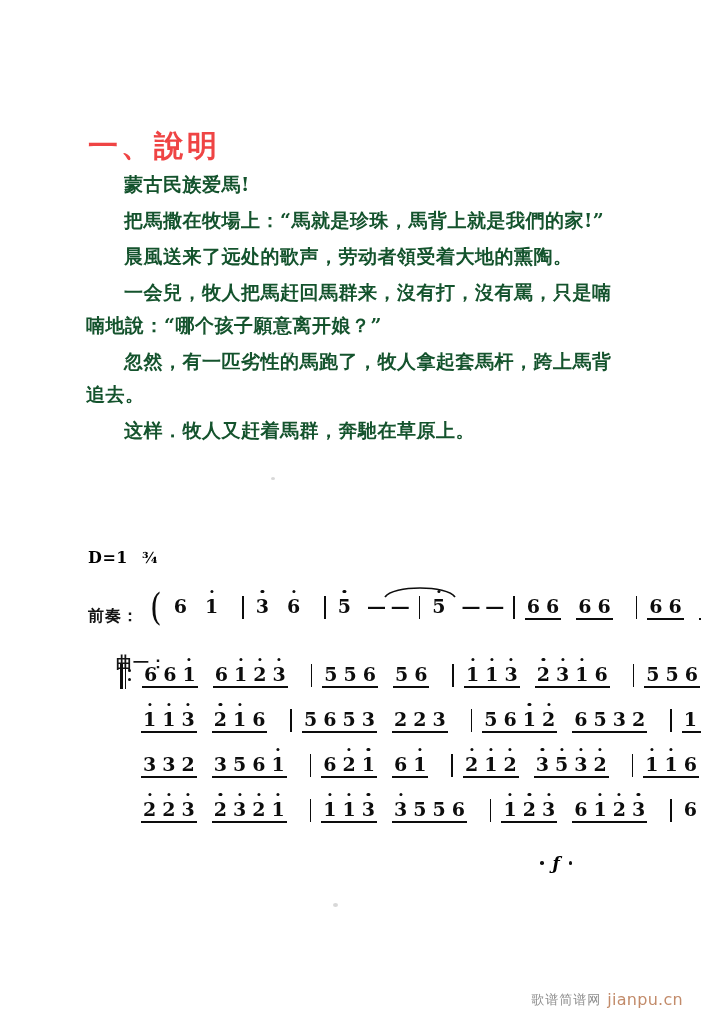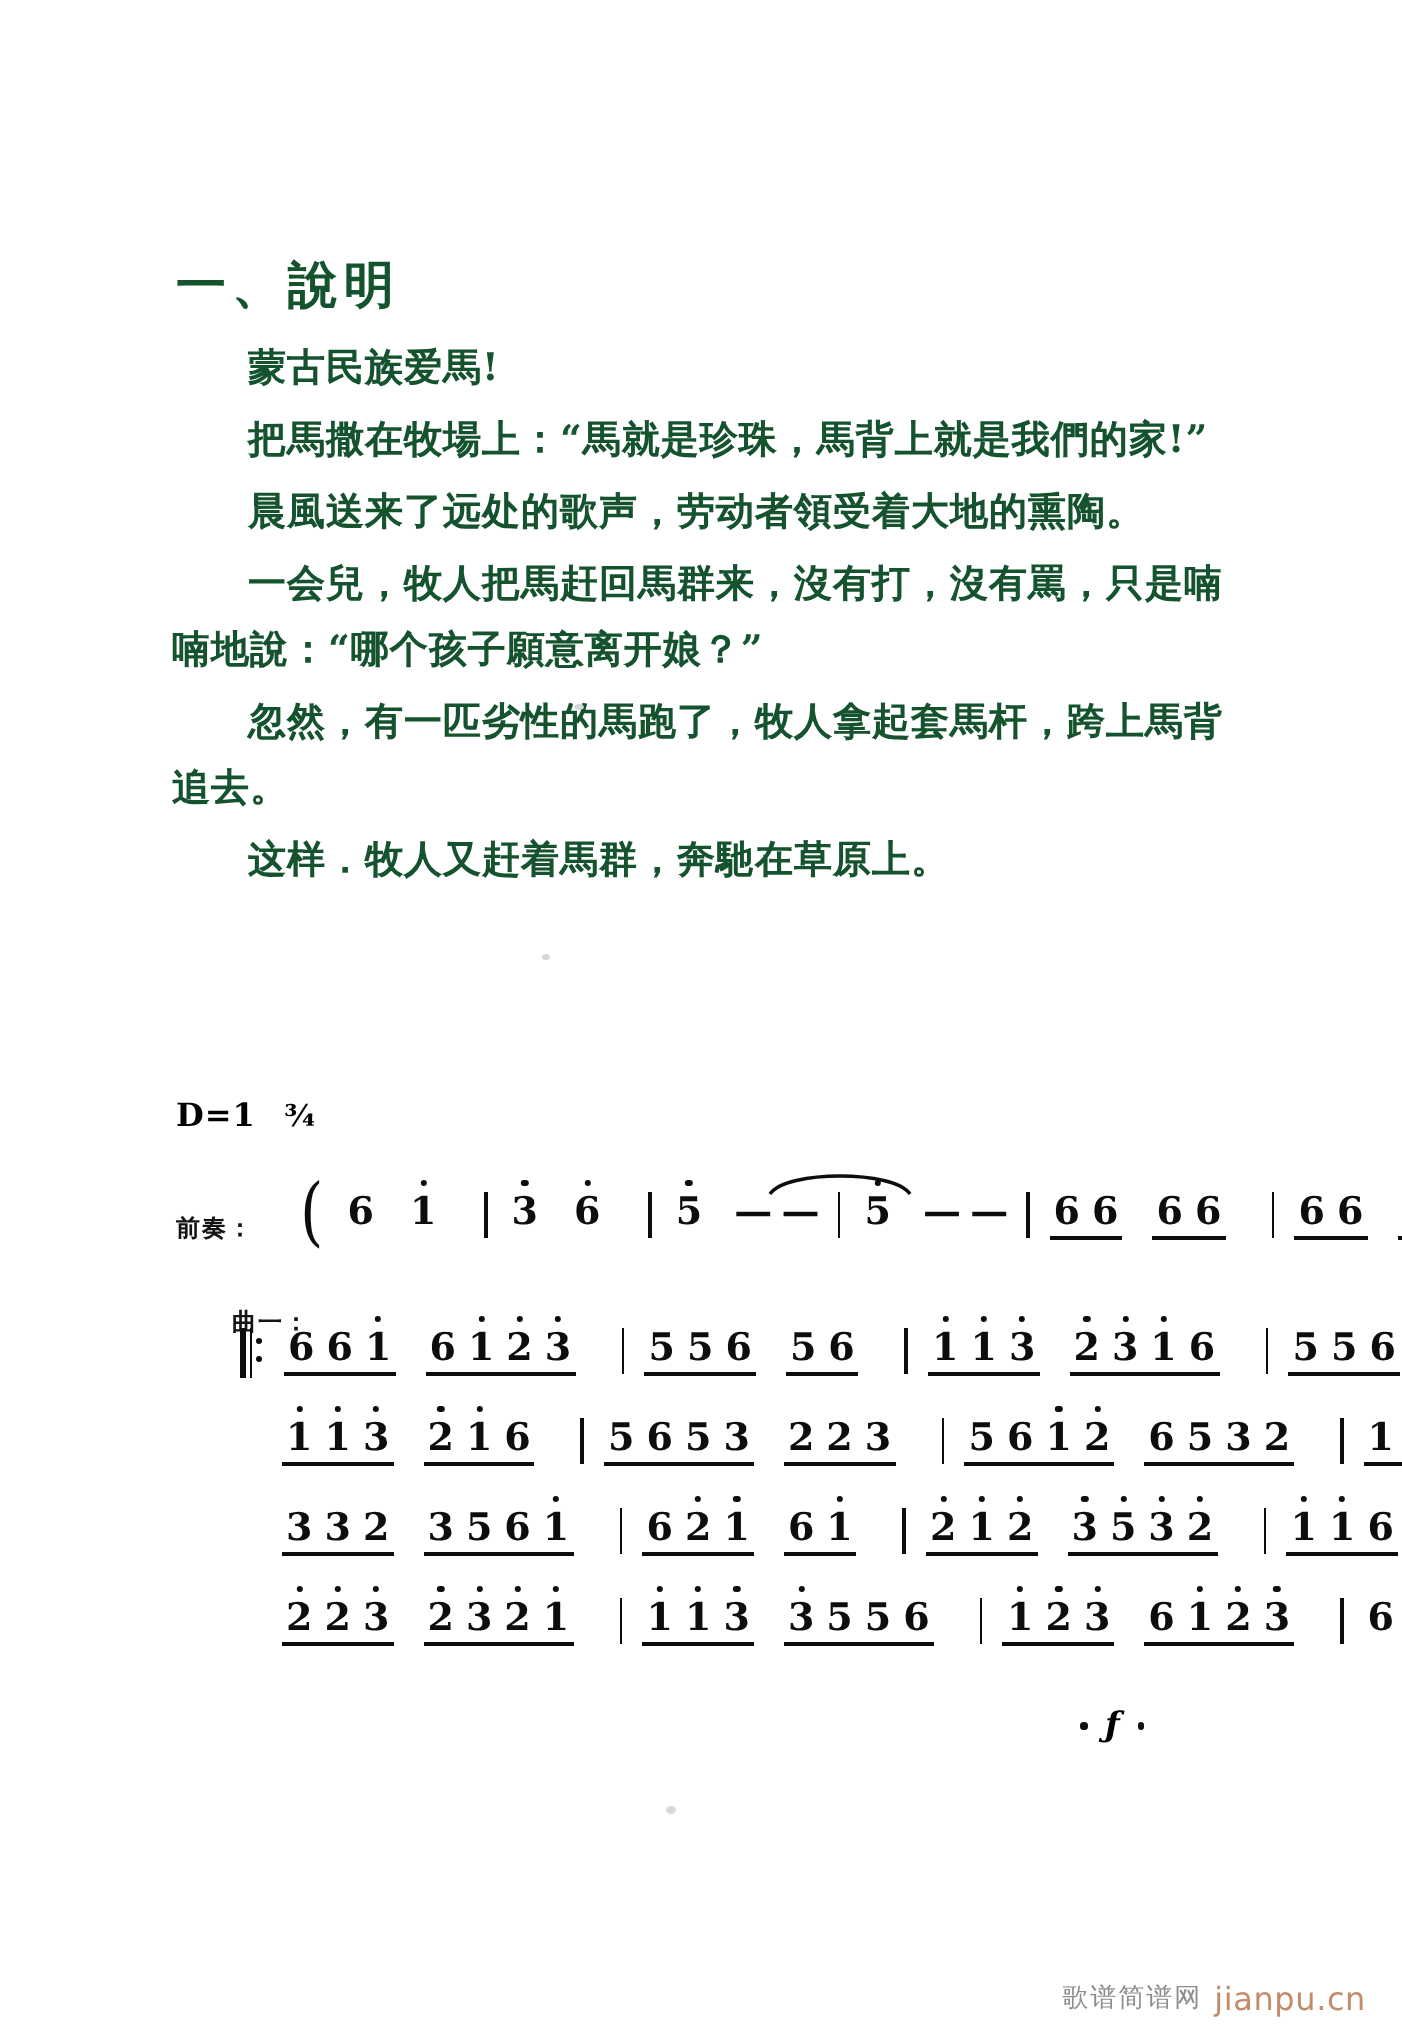--- a/index.html
+++ b/index.html
@@ -21,23 +21,23 @@
     position: absolute;
     inset: 0;
     background: #ffffff;
   }
 
   
   .section-heading {
     position: absolute;
     font-family: Liberation Serif, serif;
     font-weight: bold;
-    font-size: 25px;
+    font-size: 30px;
     letter-spacing: 3px;
-    color: #14532d;
+    color: #ef4444;
   }
   #heading-1 { left: 88px; top: 126px; }
   #heading-2 { left: 88px; top: 498px; }
 
   
   .prose {
     position: absolute;
     left: 86px;
     top: 168px;
     width: 540px;
@@ -71,21 +71,21 @@
     font-size: 15px;
     font-weight: bold;
     transform: skewX(-2deg);
   }
 
   
   .music-label {
     position: absolute;
     font-family: "DejaVu Sans", "Liberation Sans", sans-serif;
     font-weight: bold;
-    font-size: 12px;
+    font-size: 16px;
     letter-spacing: 1px;
     color: #141414;
   }
   #label-prelude { left: 88px; top: 606px; }
   #label-tune1   { left: 88px; top: 653px; padding-left: 28px; }
 
   .staff {
     position: absolute;
     display: flex;
     align-items: flex-start;
@@ -229,21 +229,21 @@
   .flourish .mark {
     font-size: 17px; font-weight: bold; font-style: italic; line-height: 14px;
   }
 
   
   .watermark {
     position: absolute;
     right: 18px;
     bottom: 12px;
     display: flex;
-    align-items: flex-start;
+    align-items: flex-end;
     gap: 6px;
     font-family: "DejaVu Sans", "Liberation Sans", sans-serif;
     font-size: 13px;
     letter-spacing: 1px;
   }
   .watermark .wm-cn { color: #8d8d8d; }
   .watermark .wm-url { color: #c28b6a; font-size: 16px; letter-spacing: 0.3px; }
 
   
   .speck {

